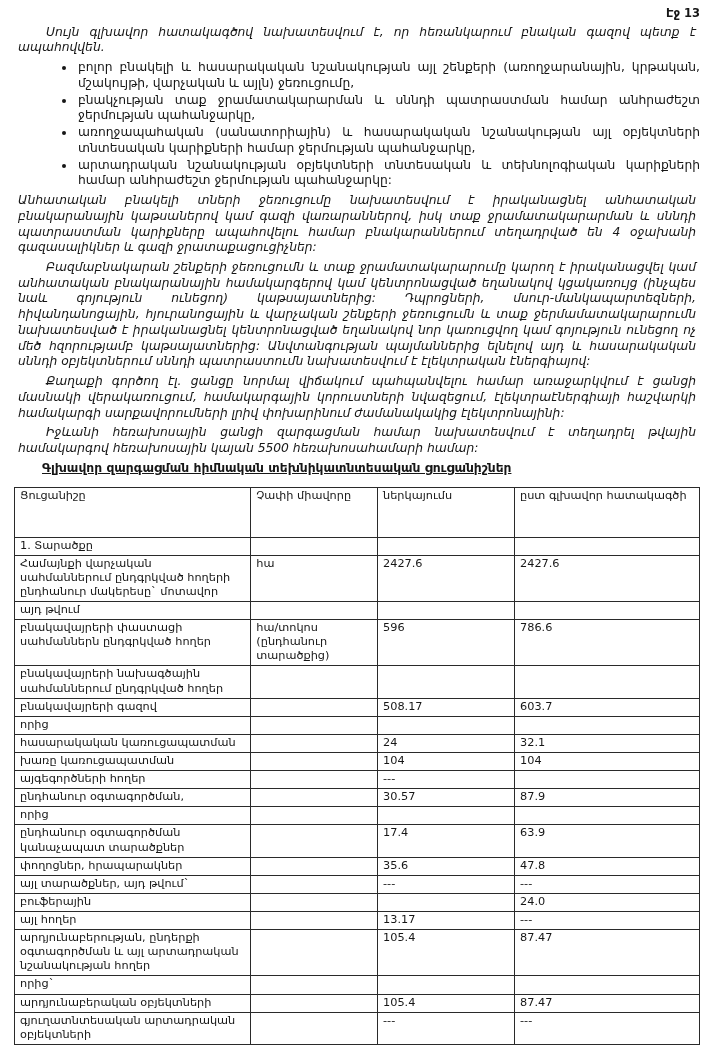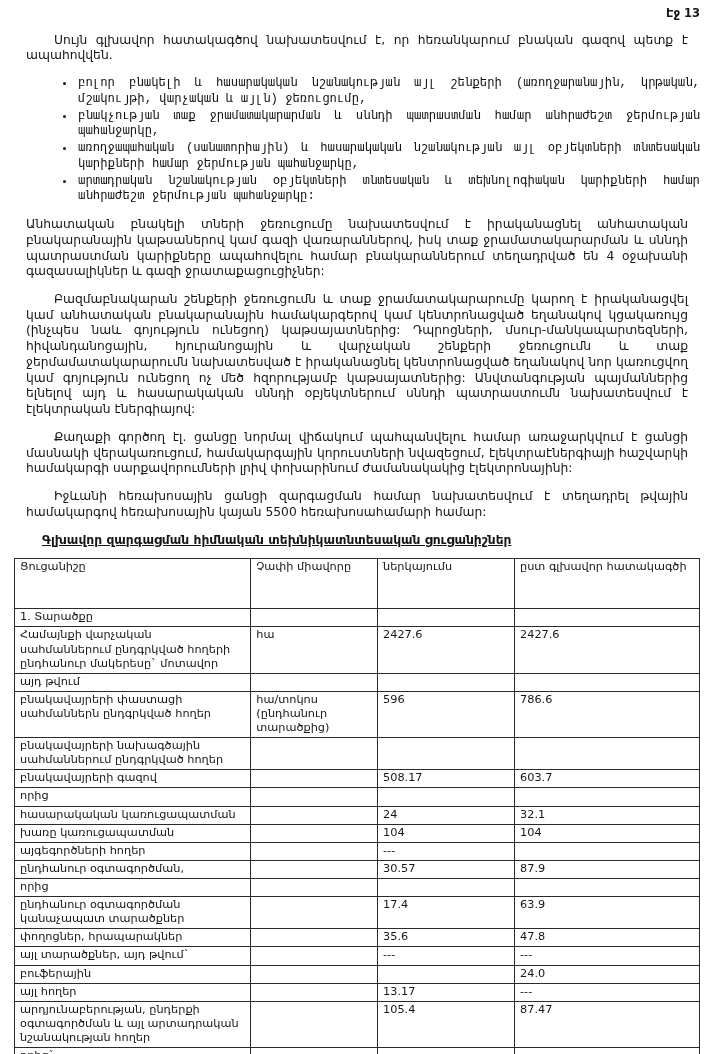--- a/index.html
+++ b/index.html
@@ -20,28 +20,28 @@
     line-height: 1.28;
     overflow: hidden;
   }
   .page-num {
     text-align: right;
     font-weight: bold;
     font-size: 11.5px;
     margin-bottom: 2px;
   }
   p.para {
-    margin: 12px;
+    margin: 4px;
     text-align: justify;
+    font-style: italic;
   }
   p.indent { text-indent: 28px; }
   ul.bullets {
-    margin: 10px 0 1px 0;
+    margin: 4px 0 1px 0;
     padding-left: 62px;
-    font-family: Liberation Mono, monospace;
   }
   ul.bullets li {
     text-align: justify;
     padding-left: 2px;
     margin: 0 0 1px 0;
   }
   .table-title {
     margin: 4px 0 10px 0;
     text-indent: 28px;
     font-weight: bold;

